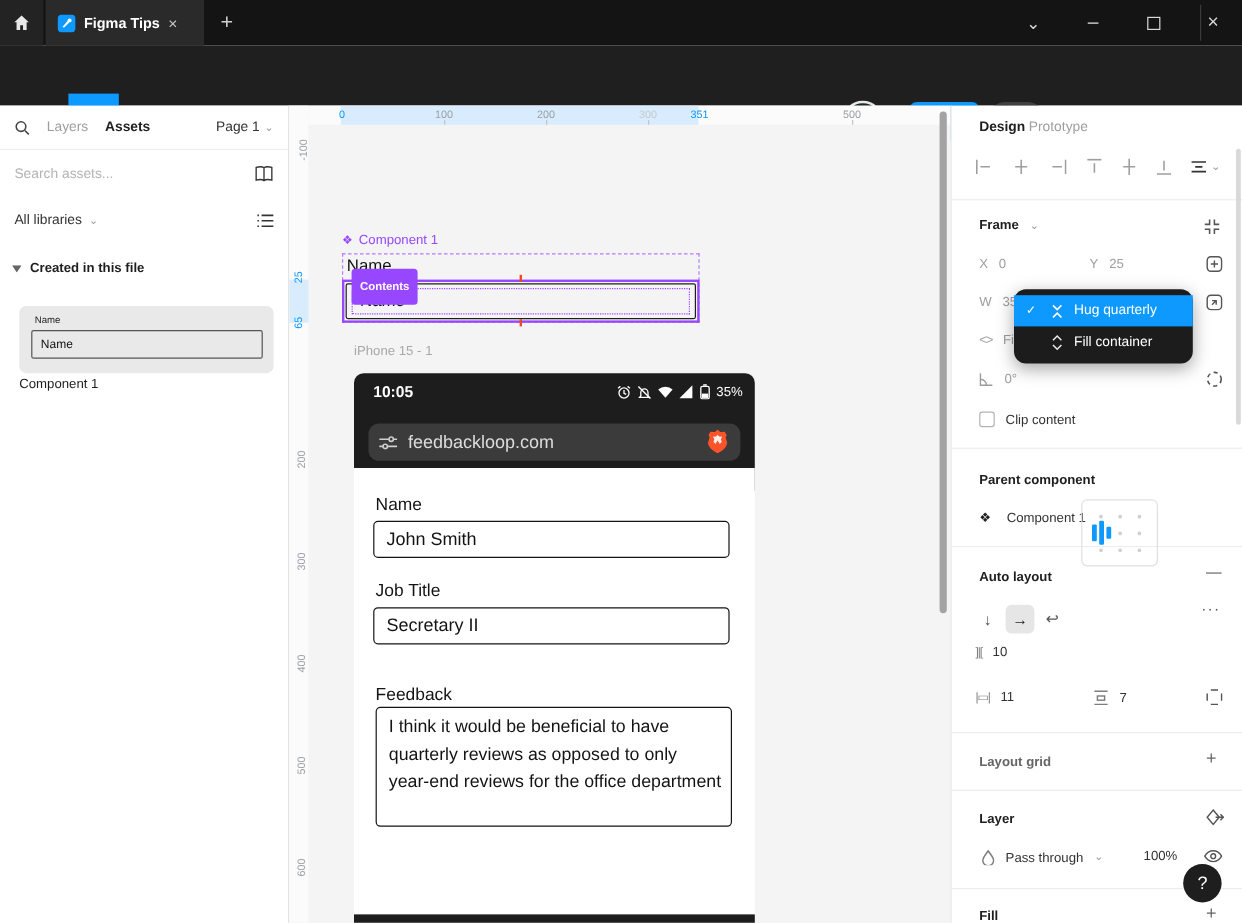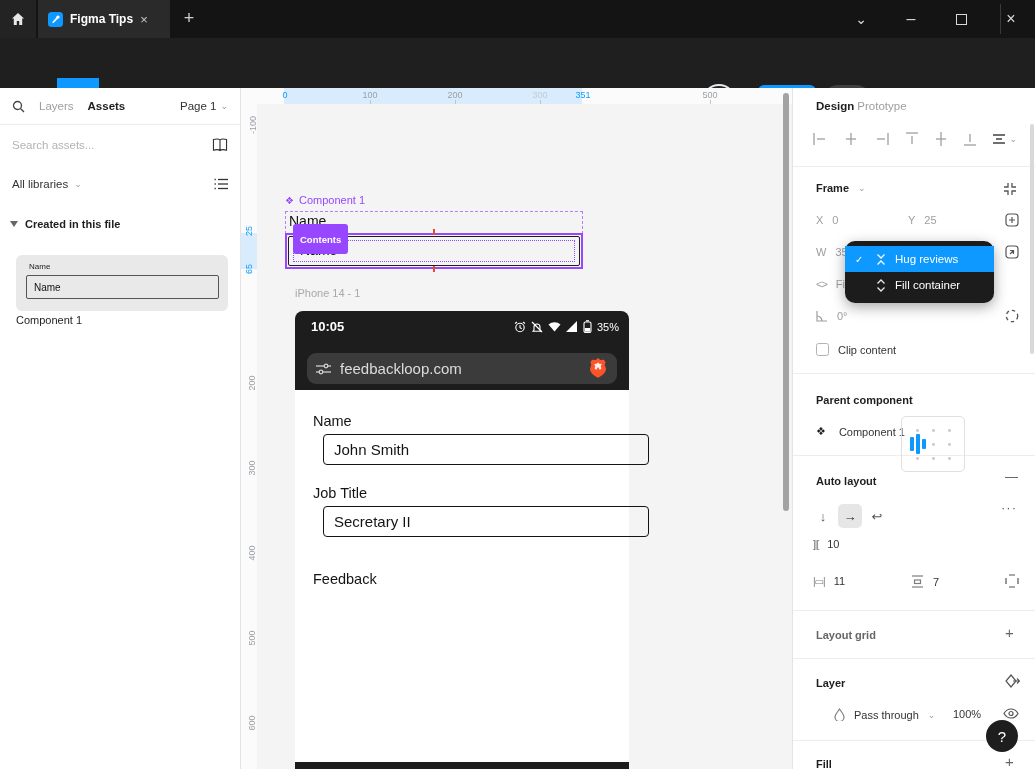--- a/index.html
+++ b/index.html
@@ -78,21 +78,21 @@
   .phone { position:absolute; left:54px; top:223px; width:334px; height:458px; }
   .phone-top { position:absolute; left:0; top:0; width:334px; height:98px; background:#1d1d1d; border-radius:8px 8px 0 0; }
   .phone-time { position:absolute; left:16px; top:8px; color:#fff; font-size:13px; font-weight:bold; }
   .status-icons { position:absolute; right:10px; top:9px; display:flex; gap:5px; align-items:center; color:#fff; font-size:11px; }
   .url-pill { position:absolute; left:12px; top:42px; width:310px; height:31px; background:#3b3b3b; border-radius:9px;
     display:flex; align-items:center; padding:0 9px; gap:9px; }
   .url-text { color:#dcdcdc; font-size:15px; }
   .phone-body { position:absolute; left:0; top:79px; width:334px; height:372px; background:#fff; }
   .phone-bottom { position:absolute; left:0; top:451px; width:334px; height:8px; background:#1d1d1d; }
   .f-label { position:absolute; left:18px; font-size:14.5px; color:#141414; }
-  .f-input { position:absolute; left:28px; width:326px; height:31px; border:1.5px solid #141414; border-radius:4px;
+  .f-input { position:absolute; left:16px; width:297px; height:31px; border:1.5px solid #141414; border-radius:4px;
     font-size:15px; color:#141414; display:flex; align-items:center; padding-left:10px; }
   .f-area { position:absolute; left:18px; width:297px; height:100px; border:1.5px solid #141414; border-radius:4px;
     font-size:14.8px; line-height:23px; color:#141414; padding:5px 8px 0 10px; }
   
   #right-panel { position:absolute; left:792px; top:88px; width:243px; height:681px; background:#fff; border-left:1px solid #e4e4e4; }
   .rp-divider { position:absolute; left:0; width:243px; height:1px; background:#ededed; }
   .rp-tabs { position:absolute; left:23px; top:12px; font-size:11.5px; display:flex; gap:3px; }
   .align-row { position:absolute; left:20px; top:44px; width:204px; display:flex; justify-content:space-between; align-items:center; }
   .align-row svg { display:block; }
   .sec-h { font-size:11px; font-weight:bold; color:#1e1e1e; }
@@ -341,21 +341,21 @@
   <div class="comp-namelabel">Name</div>
   <div class="contents-badge">Contents</div>
   <div class="comp-input-sel">
     <div class="comp-input-inner"></div>
     <div class="comp-input-dotted"></div>
     <div class="comp-input-text">Name</div>
   </div>
   <div class="redtick" style="left:192px;top:141px;"></div>
   <div class="redtick" style="left:192px;top:178px;"></div>
 
-  <div class="frame-label">iPhone 14 - 1</div>
+  <div class="frame-label">iPhone 15 - 1</div>
   <div class="phone">
     <div class="phone-top">
       <div class="phone-time">10:05</div>
       <div class="status-icons">
         <svg width="12" height="12" viewBox="0 0 12 12">
             <circle cx="6" cy="6.5" r="4.2" fill="none" stroke="#fff" stroke-width="1.1"></circle>
             <path d="M6 4v2.7l1.8 1M1 2.5L3 1M11 2.5L9 1" stroke="#fff" stroke-width="1.1" fill="none"></path>
           </svg>
         <svg width="12" height="12" viewBox="0 0 12 12">
             <path d="M3 9V6a3 3 0 016 0v3l1 1.2H2z" fill="none" stroke="#fff" stroke-width="1.1"></path>
@@ -394,20 +394,21 @@
     <div class="phone-body">
       <div class="f-label" style="top:23px;">Name</div>
       <div class="f-input" style="top:44px;">
           <span>John Smith</span>
         </div>
       <div class="f-label" style="top:95px;">Job Title</div>
       <div class="f-input" style="top:116px;">
           <span>Secretary II</span>
         </div>
       <div class="f-label" style="top:181px;">Feedback</div>
+      <div class="f-area" style="top:199px;"><span>I think it would be beneficial to have quarterly reviews as opposed to only year-end reviews for the office department</span></div>
     </div>
     <div class="phone-bottom"></div>
   </div>
 </div>
 
 <div id="right-panel">
   <div class="rp-tabs">
     <span class="txt-dark" style="font-weight:bold;">Design</span>
     <span class="txt-muted">Prototype</span>
   </div>
@@ -570,21 +571,21 @@
 
   <div class="abs" style="left:23px;top:541px;font-size:11px;color:#666;font-weight:bold;">Layout grid</div>
   <div class="abs" style="left:212px;top:536px;font-size:15px;color:#666;">+</div>
   <div class="rp-divider" style="top:570px;"></div>
 
   <div class="abs sec-h" style="left:23px;top:589px;">Layer</div>
   <svg class="abs" style="left:211px;top:586px;" width="16" height="14" viewBox="0 0 16 14">
       <path d="M7 1l5 6-5 6-5-6z" fill="none" stroke="#555" stroke-width="1.2"></path>
       <path d="M9 7h6M13 4.5L15.5 7 13 9.5" fill="none" stroke="#555" stroke-width="1.2"></path>
     </svg>
-  <div class="rp-row" style="left:41px;top:620px;">
+  <div class="rp-row" style="left:25px;top:620px;">
     <svg width="11" height="13" viewBox="0 0 11 13">
         <path d="M5.5 1C7.5 4 10 6.5 10 9a4.5 4.5 0 01-9 0C1 6.5 3.5 4 5.5 1z" fill="none" stroke="#7d7d7d" stroke-width="1.2"></path>
       </svg>
     <span style="font-size:11px;color:#333;">Pass through</span>
     <span class="chev">⌄</span>
   </div>
   <div class="abs" style="left:160px;top:620px;font-size:11px;color:#333;">100%</div>
   <svg class="abs" style="left:210px;top:620px;" width="16" height="11" viewBox="0 0 16 11">
       <path d="M1 5.5C3 2 5.5 1 8 1s5 1 7 4.5C13 9 10.5 10 8 10S3 9 1 5.5z" fill="none" stroke="#555" stroke-width="1.2"></path>
       <circle cx="8" cy="5.5" r="2" fill="none" stroke="#555" stroke-width="1.2"></circle>
@@ -600,21 +601,21 @@
 <div class="menu">
   <div class="menu-item sel">
     <span class="menu-check">✓</span>
     <span class="menu-ic">
         <svg width="10" height="13" viewBox="0 0 10 13">
           <g stroke="#fff" stroke-width="1.3" fill="none">
             <path d="M1.5 1.5L5 5l3.5-3.5M1.5 11.5L5 8l3.5 3.5"></path>
           </g>
         </svg>
       </span>
-    <span>Hug reviews</span>
+    <span>Hug quarterly</span>
   </div>
   <div class="menu-item">
     <span class="menu-check"></span>
     <span class="menu-ic">
         <svg width="10" height="13" viewBox="0 0 10 13">
           <g stroke="#e8e8e8" stroke-width="1.3" fill="none">
             <path d="M1.5 4.5L5 1l3.5 3.5M1.5 8.5L5 12l3.5-3.5"></path>
           </g>
         </svg>
       </span>

